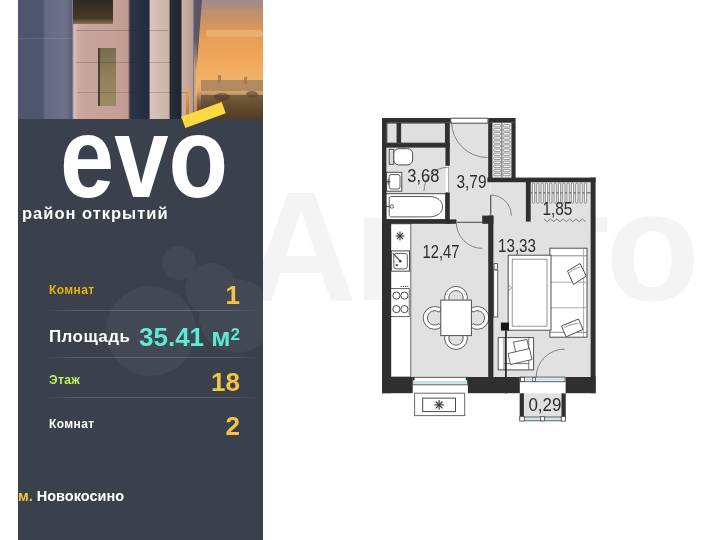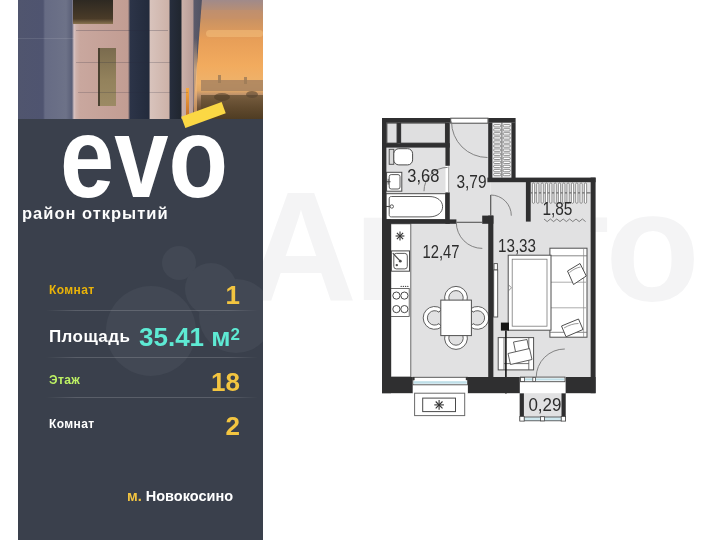--- a/index.html
+++ b/index.html
@@ -77,21 +77,21 @@
   <div class="abs" style="left:31px;top:373px;font-size:12px;font-weight:bold;color:#bef264;letter-spacing:0.4px;">Этаж</div>
 
   <div class="abs" style="left:0;top:367px;width:222px;text-align:right;font-size:26px;font-weight:bold;color:#f3c540;">18</div>
 
   <div class="abs" style="left:28px;top:397px;width:212px;height:1px;background:linear-gradient(90deg,rgba(255,255,255,0) 0%,rgba(255,255,255,0.16) 14%,rgba(255,255,255,0.16) 86%,rgba(255,255,255,0) 100%);"></div>
 
   <div class="abs" style="left:31px;top:417px;font-size:12px;font-weight:bold;color:#fff;letter-spacing:0.4px;">Комнат</div>
 
   <div class="abs" style="left:0;top:411px;width:222px;text-align:right;font-size:26px;font-weight:bold;color:#f3c540;">2</div>
 
-  <div class="abs" style="left:0;top:488px;width:215px;text-align:right;font-size:14.5px;font-weight:bold;color:#fff;"><span style="color:#f3c540;">м.</span> Новокосино</div>
+  <div class="abs" style="left:0;top:488px;width:215px;text-align:left;font-size:14.5px;font-weight:bold;color:#fff;"><span style="color:#f3c540;">м.</span> Новокосино</div>
 </div>
 
 <svg class="abs" style="left:245px;top:100px;" width="475" height="440" viewBox="245 100 475 440" font-family="Liberation Sans" fill="none">
 
   <rect x="386.3" y="122.5" width="59.2" height="97" fill="#e1e1e2"></rect>
 
   <rect x="449.8" y="122.5" width="40.6" height="99" fill="#e1e1e2"></rect>
 
   <rect x="490.4" y="182" width="40.2" height="41" fill="#e1e1e2"></rect>
 

